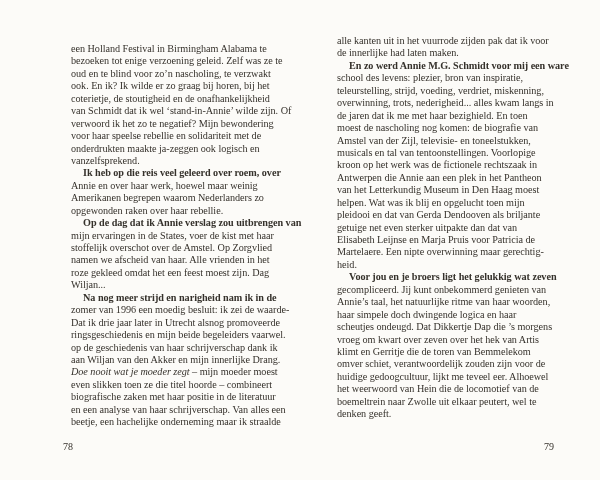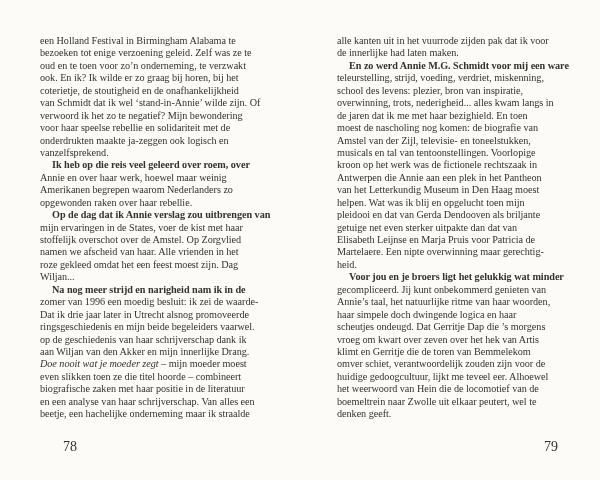--- a/index.html
+++ b/index.html
@@ -21,59 +21,60 @@
   }
   .page-text {
     position: absolute;
     top: 35px;
     font-size: 10.2px;
     line-height: 12.45px;
     letter-spacing: -0.04px;
     white-space: nowrap;
   }
   .page-text.left {
-    left: 40px;
+    left: 71px;
     width: 232px;
+    margin-top: 8px;
   }
   .page-text.right {
     left: 337px;
     width: 228px;
   }
   .line {
     height: 12.45px;
   }
   .line.indent {
     padding-left: 12px;
     font-weight: bold;
   }
   .line i {
     font-style: italic;
   }
   .page-number {
     position: absolute;
     top: 441px;
-    font-size: 14px;
+    font-size: 10px;
     line-height: 12px;
   }
   .page-number.left {
     left: 63px;
   }
   .page-number.right {
     left: 544px;
   }
 </style>
 </head>
 <body>
 
 <div class="spread">
 
   <div class="page-text left">
       <div class="line">een Holland Festival in Birmingham Alabama te</div>
       <div class="line">bezoeken tot enige verzoening geleid. Zelf was ze te</div>
-      <div class="line">oud en te toen voor zo’n onderneming, te verzwakt</div>
+      <div class="line">oud en te blind voor zo’n nascholing, te verzwakt</div>
       <div class="line">ook. En ik? Ik wilde er zo graag bij horen, bij het</div>
       <div class="line">coterietje, de stoutigheid en de onafhankelijkheid</div>
       <div class="line">van Schmidt dat ik wel ‘stand-in-Annie’ wilde zijn. Of</div>
       <div class="line">verwoord ik het zo te negatief? Mijn bewondering</div>
       <div class="line">voor haar speelse rebellie en solidariteit met de</div>
       <div class="line">onderdrukten maakte ja-zeggen ook logisch en</div>
       <div class="line">vanzelfsprekend.</div>
       <div class="line indent">Ik heb op die reis veel geleerd over roem, over</div>
       <div class="line">Annie en over haar werk, hoewel maar weinig</div>
       <div class="line">Amerikanen begrepen waarom Nederlanders zo</div>
@@ -94,41 +95,41 @@
       <div class="line">even slikken toen ze die titel hoorde – combineert</div>
       <div class="line">biografische zaken met haar positie in de literatuur</div>
       <div class="line">en een analyse van haar schrijverschap. Van alles een</div>
       <div class="line">beetje, een hachelijke onderneming maar ik straalde</div>
     </div>
 
   <div class="page-text right">
       <div class="line">alle kanten uit in het vuurrode zijden pak dat ik voor</div>
       <div class="line">de innerlijke had laten maken.</div>
       <div class="line indent">En zo werd Annie M.G. Schmidt voor mij een ware</div>
+      <div class="line">school des levens: plezier, bron van inspiratie,</div>
       <div class="line">teleurstelling, strijd, voeding, verdriet, miskenning,</div>
-      <div class="line">school des levens: plezier, bron van inspiratie,</div>
       <div class="line">overwinning, trots, nederigheid... alles kwam langs in</div>
       <div class="line">de jaren dat ik me met haar bezighield. En toen</div>
       <div class="line">moest de nascholing nog komen: de biografie van</div>
       <div class="line">Amstel van der Zijl, televisie- en toneelstukken,</div>
       <div class="line">musicals en tal van tentoonstellingen. Voorlopige</div>
       <div class="line">kroon op het werk was de fictionele rechtszaak in</div>
       <div class="line">Antwerpen die Annie aan een plek in het Pantheon</div>
       <div class="line">van het Letterkundig Museum in Den Haag moest</div>
       <div class="line">helpen. Wat was ik blij en opgelucht toen mijn</div>
       <div class="line">pleidooi en dat van Gerda Dendooven als briljante</div>
       <div class="line">getuige net even sterker uitpakte dan dat van</div>
       <div class="line">Elisabeth Leijnse en Marja Pruis voor Patricia de</div>
       <div class="line">Martelaere. Een nipte overwinning maar gerechtig-</div>
       <div class="line">heid.</div>
-      <div class="line indent">Voor jou en je broers ligt het gelukkig wat minder</div>
+      <div class="line indent">Voor jou en je broers ligt het gelukkig wat zeven</div>
       <div class="line">gecompliceerd. Jij kunt onbekommerd genieten van</div>
       <div class="line">Annie’s taal, het natuurlijke ritme van haar woorden,</div>
       <div class="line">haar simpele doch dwingende logica en haar</div>
-      <div class="line">scheutjes ondeugd. Dat Gerritje Dap die ’s morgens</div>
+      <div class="line">scheutjes ondeugd. Dat Dikkertje Dap die ’s morgens</div>
       <div class="line">vroeg om kwart over zeven over het hek van Artis</div>
       <div class="line">klimt en Gerritje die de toren van Bemmelekom</div>
       <div class="line">omver schiet, verantwoordelijk zouden zijn voor de</div>
       <div class="line">huidige gedoogcultuur, lijkt me teveel eer. Alhoewel</div>
       <div class="line">het weerwoord van Hein die de locomotief van de</div>
       <div class="line">boemeltrein naar Zwolle uit elkaar peutert, wel te</div>
       <div class="line">denken geeft.</div>
     </div>
 
   <div class="page-number left">78</div>

